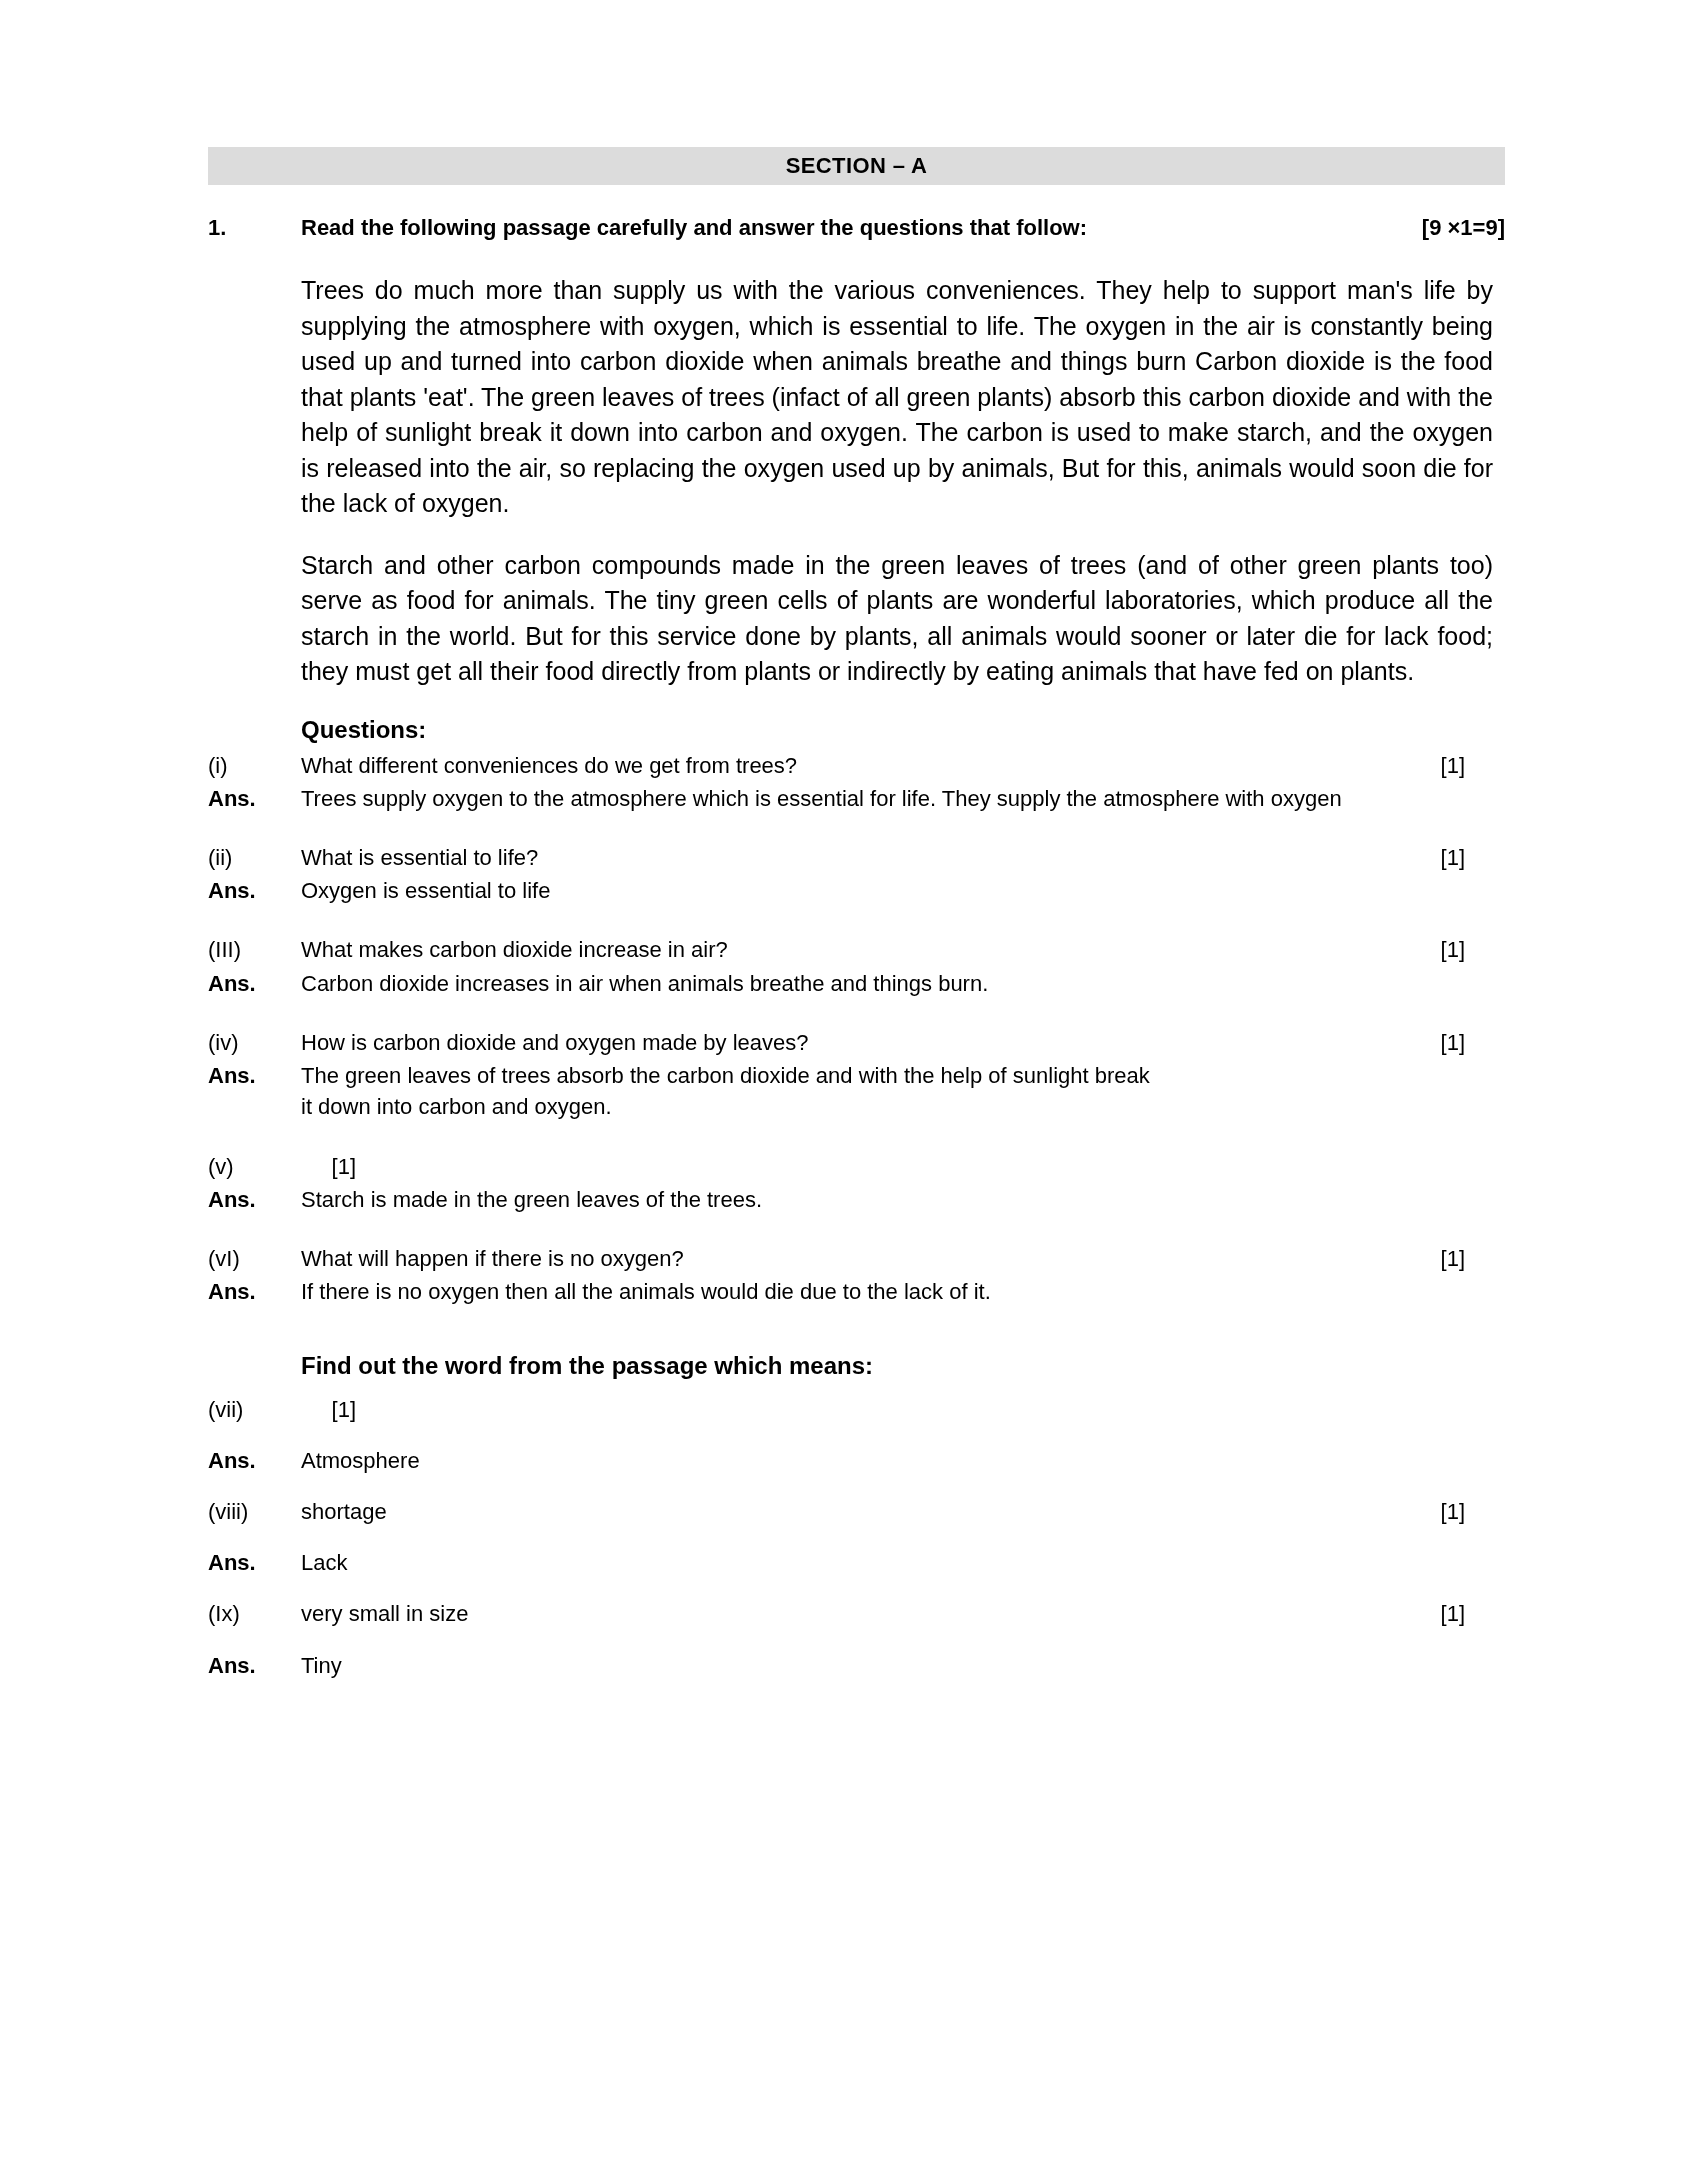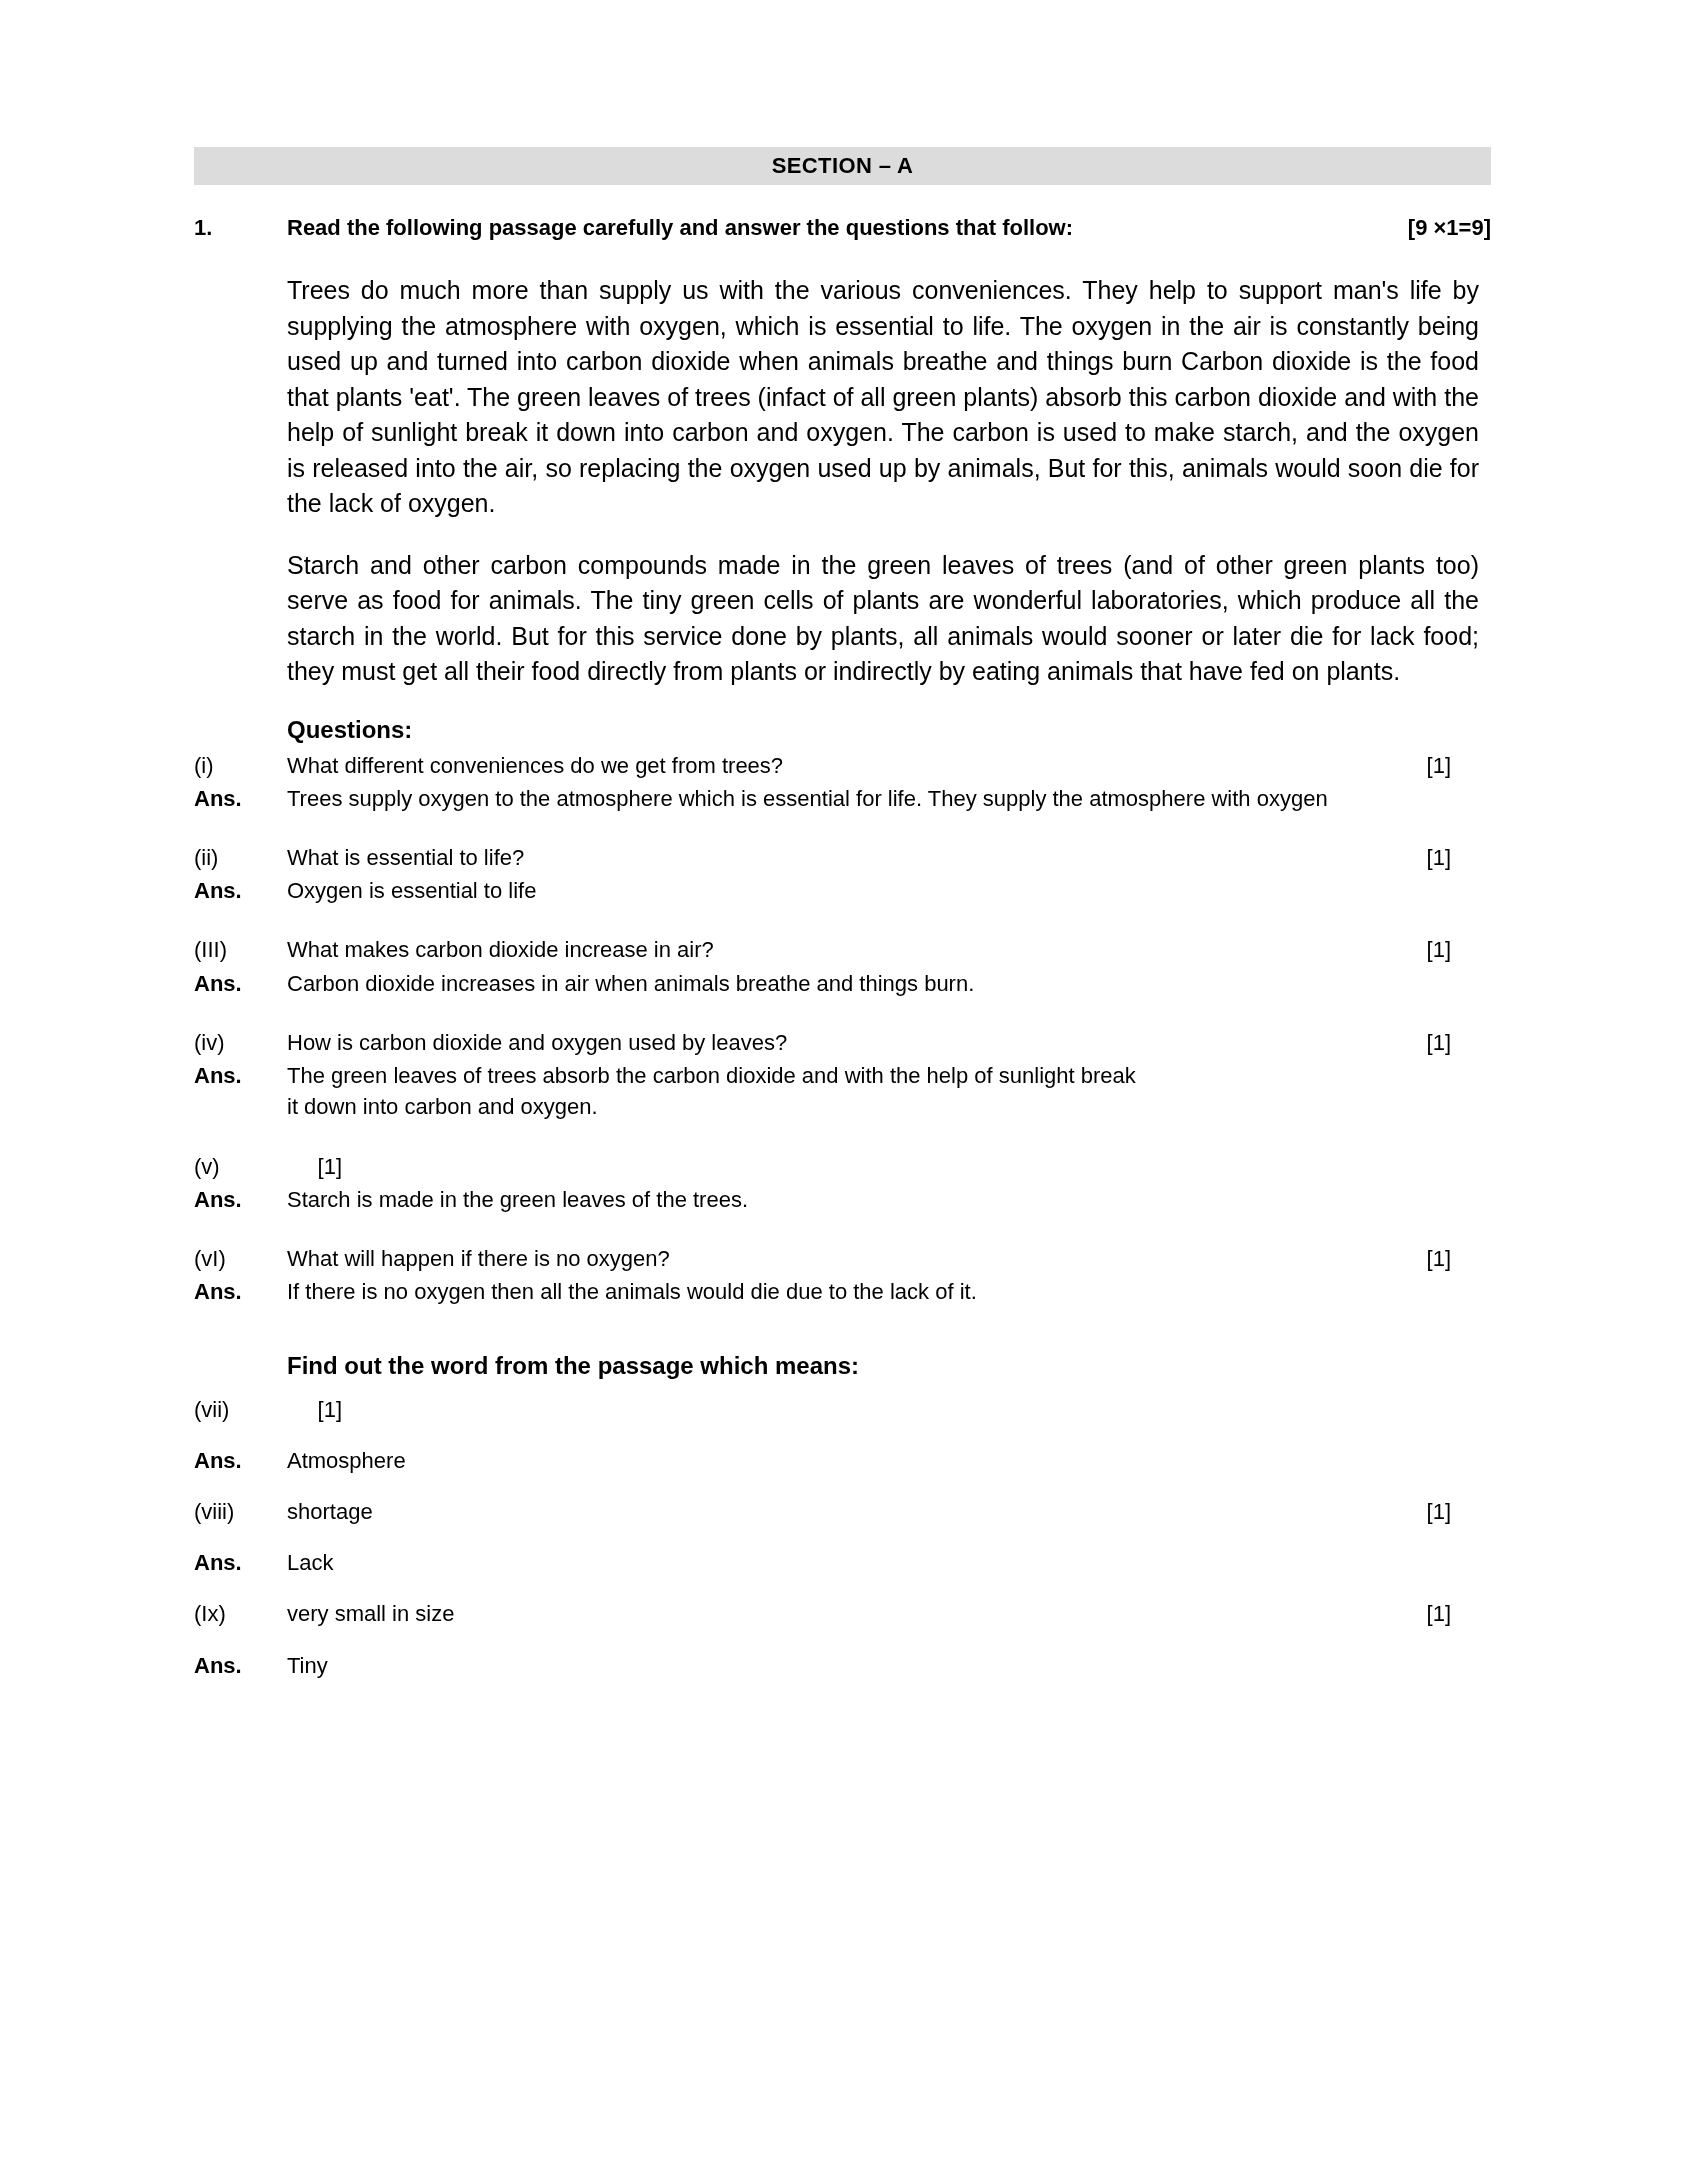--- a/index.html
+++ b/index.html
@@ -17,21 +17,21 @@
   }
   .page {
     position: absolute;
     left: 0; top: 0;
     width: 1683px;
     height: 2178px;
     background: #ffffff;
   }
   .content {
     position: absolute;
-    left: 194px;
+    left: 208px;
     top: 147px;
     width: 1297px;
   }
 
   
   .section-band {
     background: #dcdcdc;
     height: 38px;
     line-height: 38px;
     text-align: center;
@@ -188,21 +188,21 @@
       <div class="row">
         <span class="label bold">Ans.</span>
         <span class="body">Carbon dioxide increases in air when animals breathe and things burn.</span>
         <span class="marks"></span>
       </div>
     </div>
 
     <div class="qa-group">
       <div class="row">
         <span class="label">(iv)</span>
-        <span class="body">How is carbon dioxide and oxygen used by leaves?</span>
+        <span class="body">How is carbon dioxide and oxygen made by leaves?</span>
         <span class="marks">[1]</span>
       </div>
       <div class="row">
         <span class="label bold">Ans.</span>
         <span class="body">The green leaves of trees absorb the carbon dioxide and with the help of sunlight break</span>
         <span class="marks"></span>
       </div>
       <div class="ans-line2" style="font-size:22px;line-height:1.42;">it down into carbon and oxygen.</div>
     </div>
 

